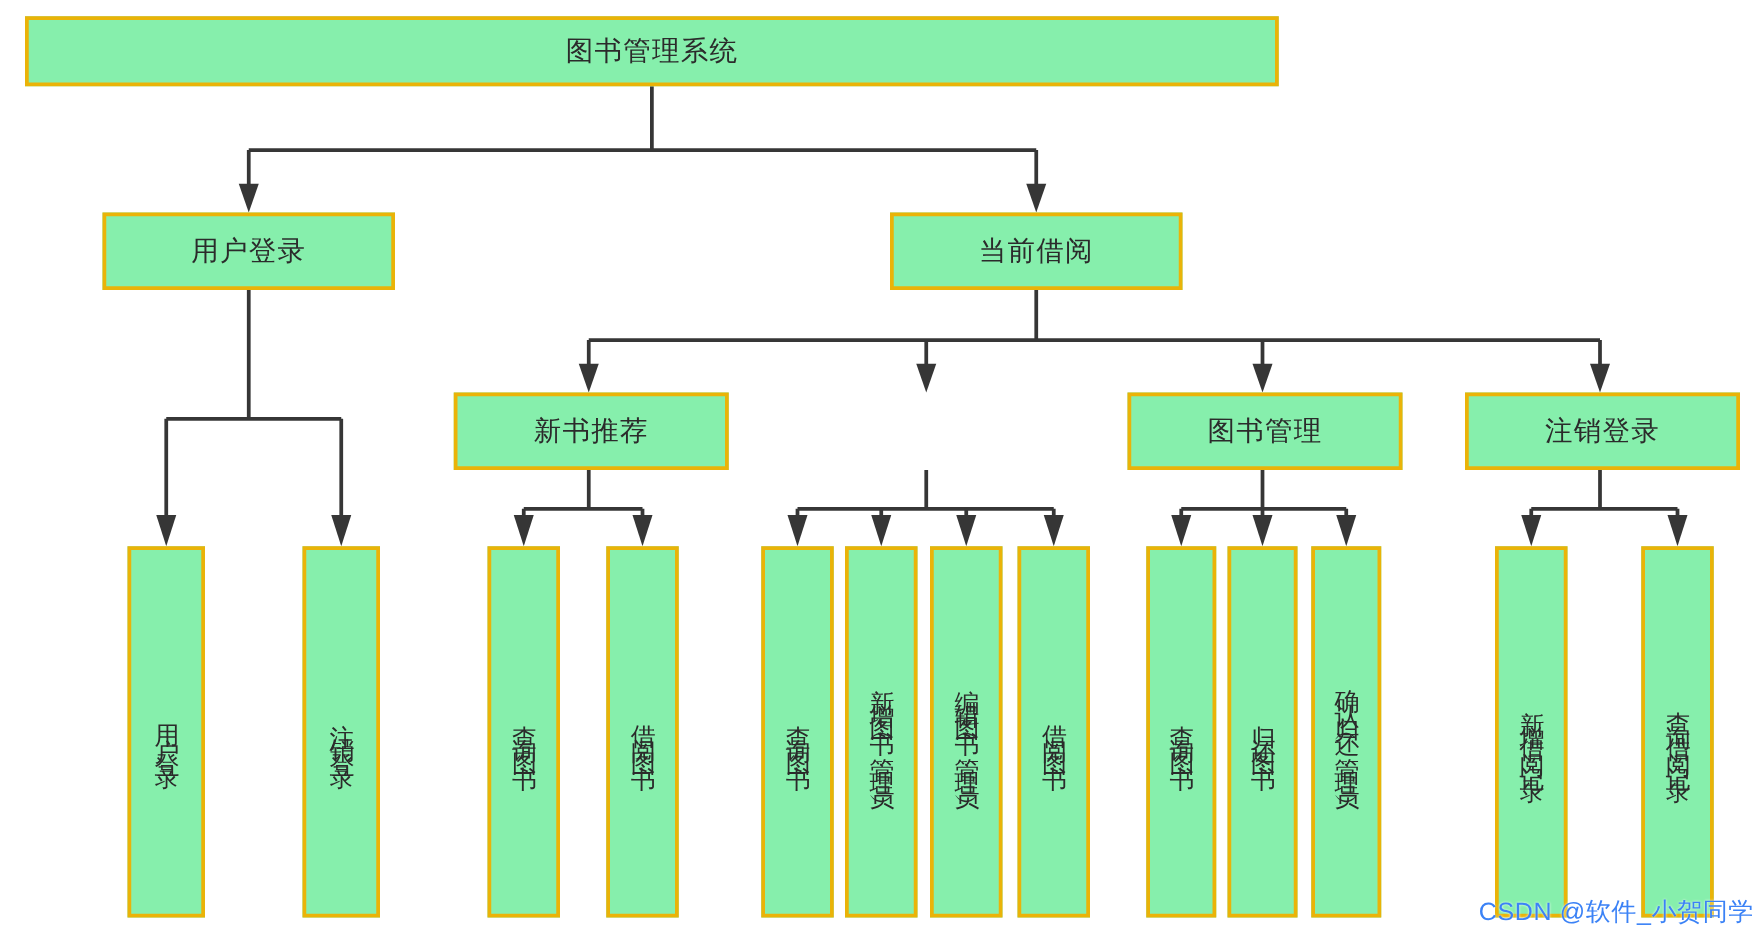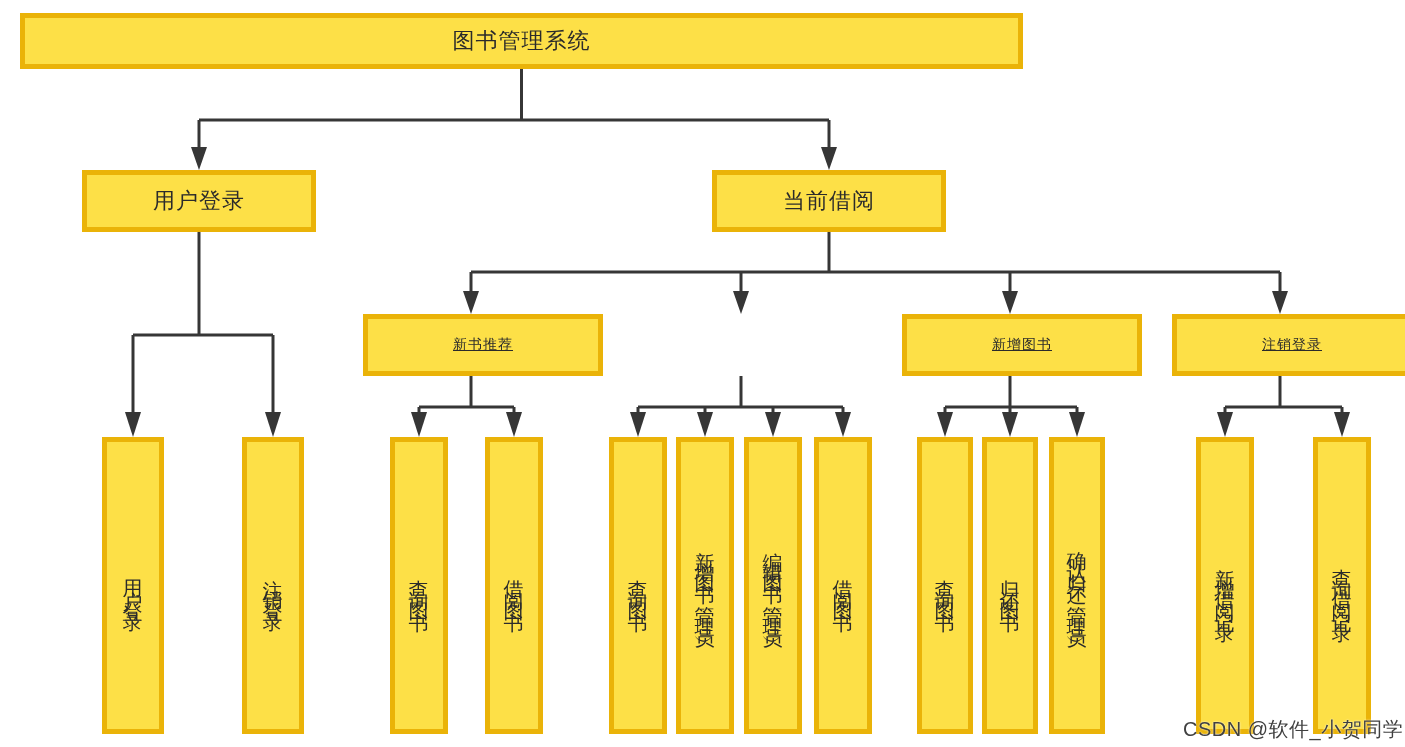--- a/index.html
+++ b/index.html
@@ -18,53 +18,53 @@
   #connectors {
     position: absolute;
     left: 0;
     top: 0;
     width: 1405px;
     height: 747px;
   }
   .node {
     position: absolute;
     box-sizing: border-box;
-    border: 5px solid #eab308;
-    background: #fde047;
+    border: 3px solid #eab308;
+    background: #86efac;
     color: #2b2b2b;
     display: flex;
     align-items: center;
     justify-content: center;
     text-align: center;
   }
   .h-node {
     font-size: 22px;
     letter-spacing: 1px;
     white-space: nowrap;
   }
   .root-node {
     left: 20px; top: 13px; width: 1003px; height: 56px;
   }
   .l2-node { height: 62px; top: 170px; width: 234px; }
-  .l3-node { height: 62px; top: 314px; width: 240px; font-size: 14px; text-decoration: underline; }
+  .l3-node { height: 62px; top: 314px; width: 220px; font-size: 22px; }
   .v-node {
     top: 437px;
     height: 297px;
     font-size: 20px;
     writing-mode: vertical-rl;
     text-orientation: mixed;
     letter-spacing: 11px;
     line-height: 1;
   }
   #watermark {
     position: absolute;
     left: 1183px;
     top: 716px;
     font-size: 20px;
-    color: #404040;
+    color: #3b82f6;
     white-space: nowrap;
     letter-spacing: 0.5px;
     text-shadow: 0 0 2px #ffffff;
   }
 </style>
 </head>
 <body>
 
 <div id="canvas">
 
@@ -143,21 +143,21 @@
       <polygon points="1334,412 1350,412 1342,437" stroke="none"></polygon>
     </g>
   </svg>
 
   <div class="node h-node root-node">图书管理系统</div>
 
   <div class="node h-node l2-node" style="left:82px">用户登录</div>
   <div class="node h-node l2-node" style="left:712px">当前借阅</div>
 
   <div class="node h-node l3-node" style="left:363px">新书推荐</div>
-  <div class="node h-node l3-node" style="left:902px">新增图书</div>
+  <div class="node h-node l3-node" style="left:902px">图书管理</div>
   <div class="node h-node l3-node" style="left:1172px">注销登录</div>
 
   <div class="node v-node" style="left:102px;width:62px">用户登录</div>
   <div class="node v-node" style="left:242px;width:62px">注销登录</div>
 
   <div class="node v-node" style="left:390px;width:58px">查询图书</div>
   <div class="node v-node" style="left:485px;width:58px">借阅图书</div>
 
   <div class="node v-node" style="left:609px;width:58px">查询图书</div>
   <div class="node v-node" style="left:676px;width:58px">新增图书（管理员）</div>

